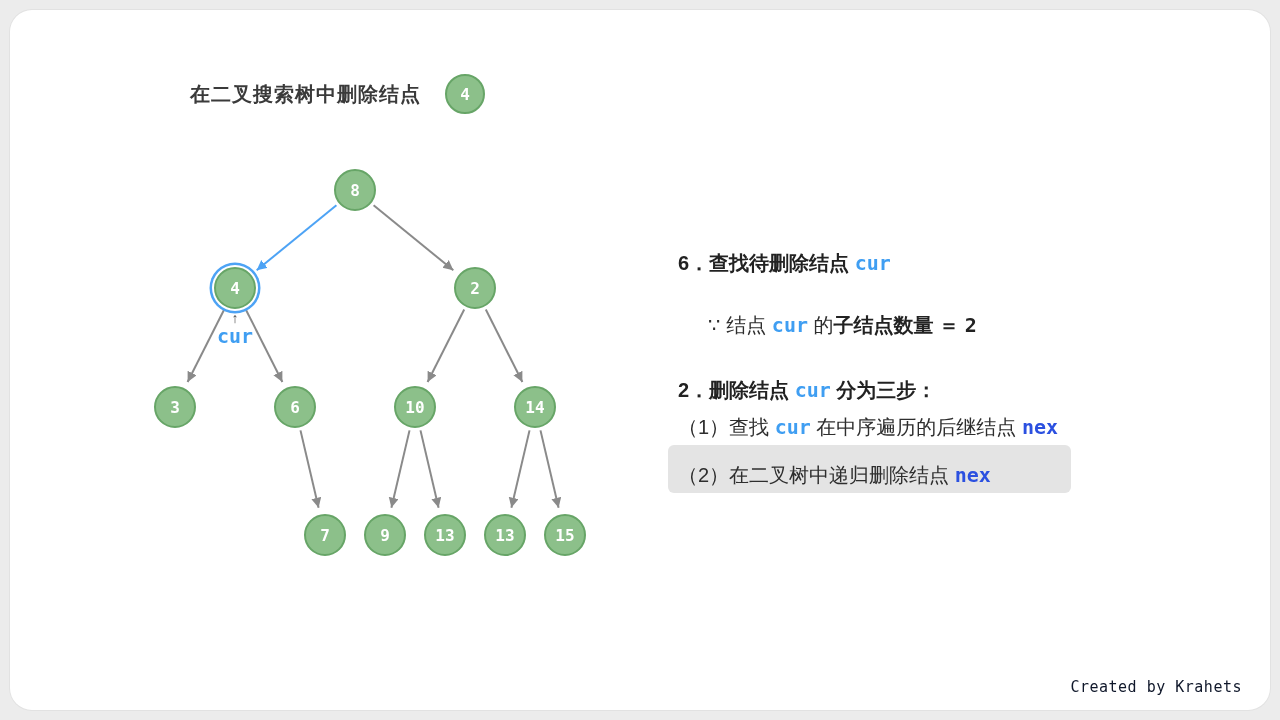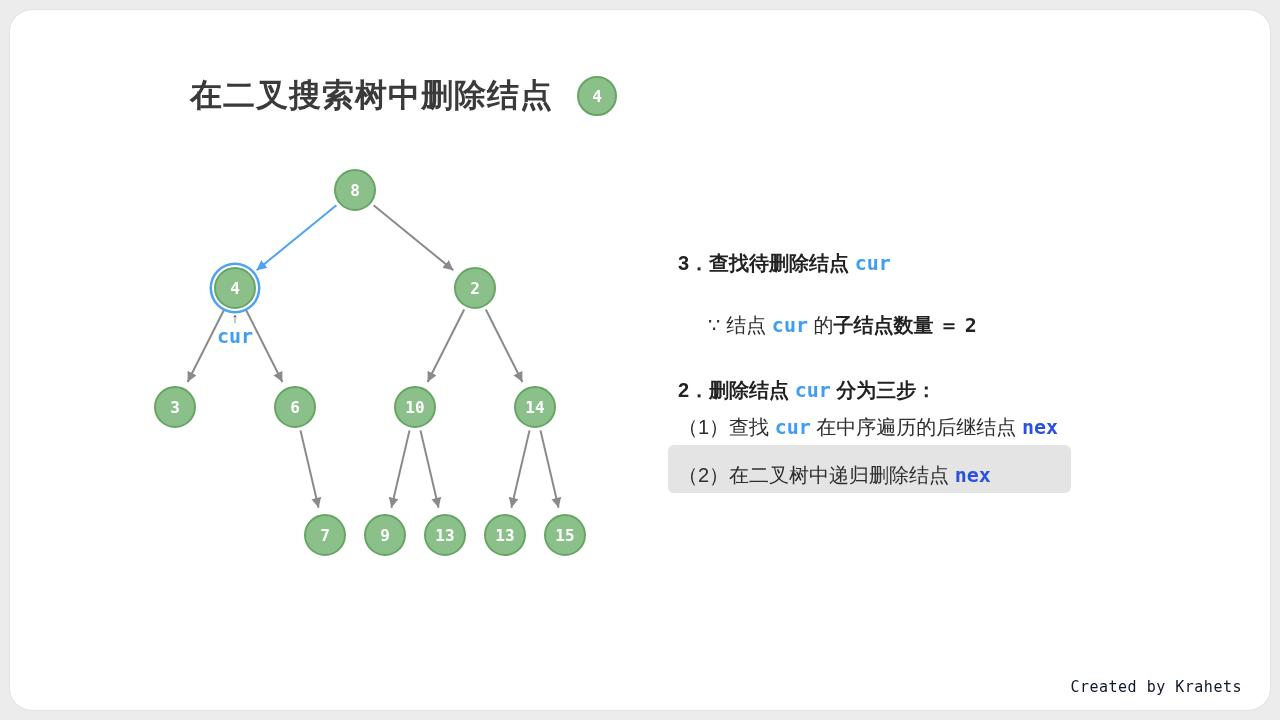--- a/index.html
+++ b/index.html
@@ -8,21 +8,21 @@
     position:relative; overflow:hidden;
     background:#ececec;
     font-family:"Liberation Sans","DejaVu Sans",sans-serif;
     --node-fill:#8cc08a; --node-border:#67a567; --edge:#8a8a8a;
     --accent:#4da3f5; --cur:#3f9ef2; --nex:#2b50e0; --hl-bg:#e4e4e4;
   }
   .card { position:absolute; inset:10px; background:#ffffff; border-radius:22px; box-shadow:0 0 0 1px #e2e2e2; }
   .stage { position:absolute; inset:0; }
 
   .title-row { position:absolute; left:190px; top:74px; display:flex; align-items:center; gap:24px; }
-  .title { font-size:32px; font-weight:bold; color:#3a3a3a; letter-spacing:1px; }
+  .title { font-size:20px; font-weight:bold; color:#3a3a3a; letter-spacing:1px; }
   .badge { width:40px; height:40px; border-radius:50%; background:var(--node-fill);
            border:2.5px solid var(--node-border); color:#fff;
            font:bold 16px "DejaVu Sans Mono",monospace;
            display:flex; align-items:center; justify-content:center; }
 
   svg.edges { position:absolute; left:0; top:0; }
   .edge-line { stroke:var(--edge); stroke-width:2; }
   .edge-line.accent { stroke:var(--accent); }
   .ah { fill:var(--edge); }
   .ah.accent { fill:var(--accent); }
@@ -99,21 +99,21 @@
       <div class="node" style="left: 484px; top: 514px; text-align: right;">13</div>
       <div class="node" style="left: 544px; top: 514px;">15</div>
     </div>
 
   <div class="pointer" style="left: 235px; top: 312px;">
     <div class="arrow">↑</div>
     <div class="plabel">cur</div>
   </div>
 
   <div class="notes" id="notes">
-      <div class="note-line" style="margin-top: 0px;"><span class="seg bold">3．查找待删除结点 </span><span class="seg cur">cur</span></div>
+      <div class="note-line" style="margin-top: 0px;"><span class="seg bold">6．查找待删除结点 </span><span class="seg cur">cur</span></div>
       <div class="note-line indent" style="margin-top: 26px;"><span class="seg plain">∵ 结点 </span><span class="seg cur">cur</span><span class="seg plain"> 的</span><span class="seg bold">子结点数量</span><span class="seg bold"> ＝ </span><span class="seg num">2</span></div>
       <div class="note-line" style="margin-top: 29px;"><span class="seg bold">2．删除结点 </span><span class="seg cur">cur</span><span class="seg bold"> 分为三步：</span></div>
       <div class="note-line" style="margin-top: 1px;"><span class="seg plain">（1）查找 </span><span class="seg cur">cur</span><span class="seg plain"> 在中序遍历的后继结点 </span><span class="seg nex">nex</span></div>
       <div class="note-line hl" style="margin-top: 0px;"><span class="seg plain">（2）在二叉树中递归删除结点 </span><span class="seg nex">nex</span></div>
     </div>
 
   <div class="watermark">Created by Krahets</div>
 
 </div>
 

